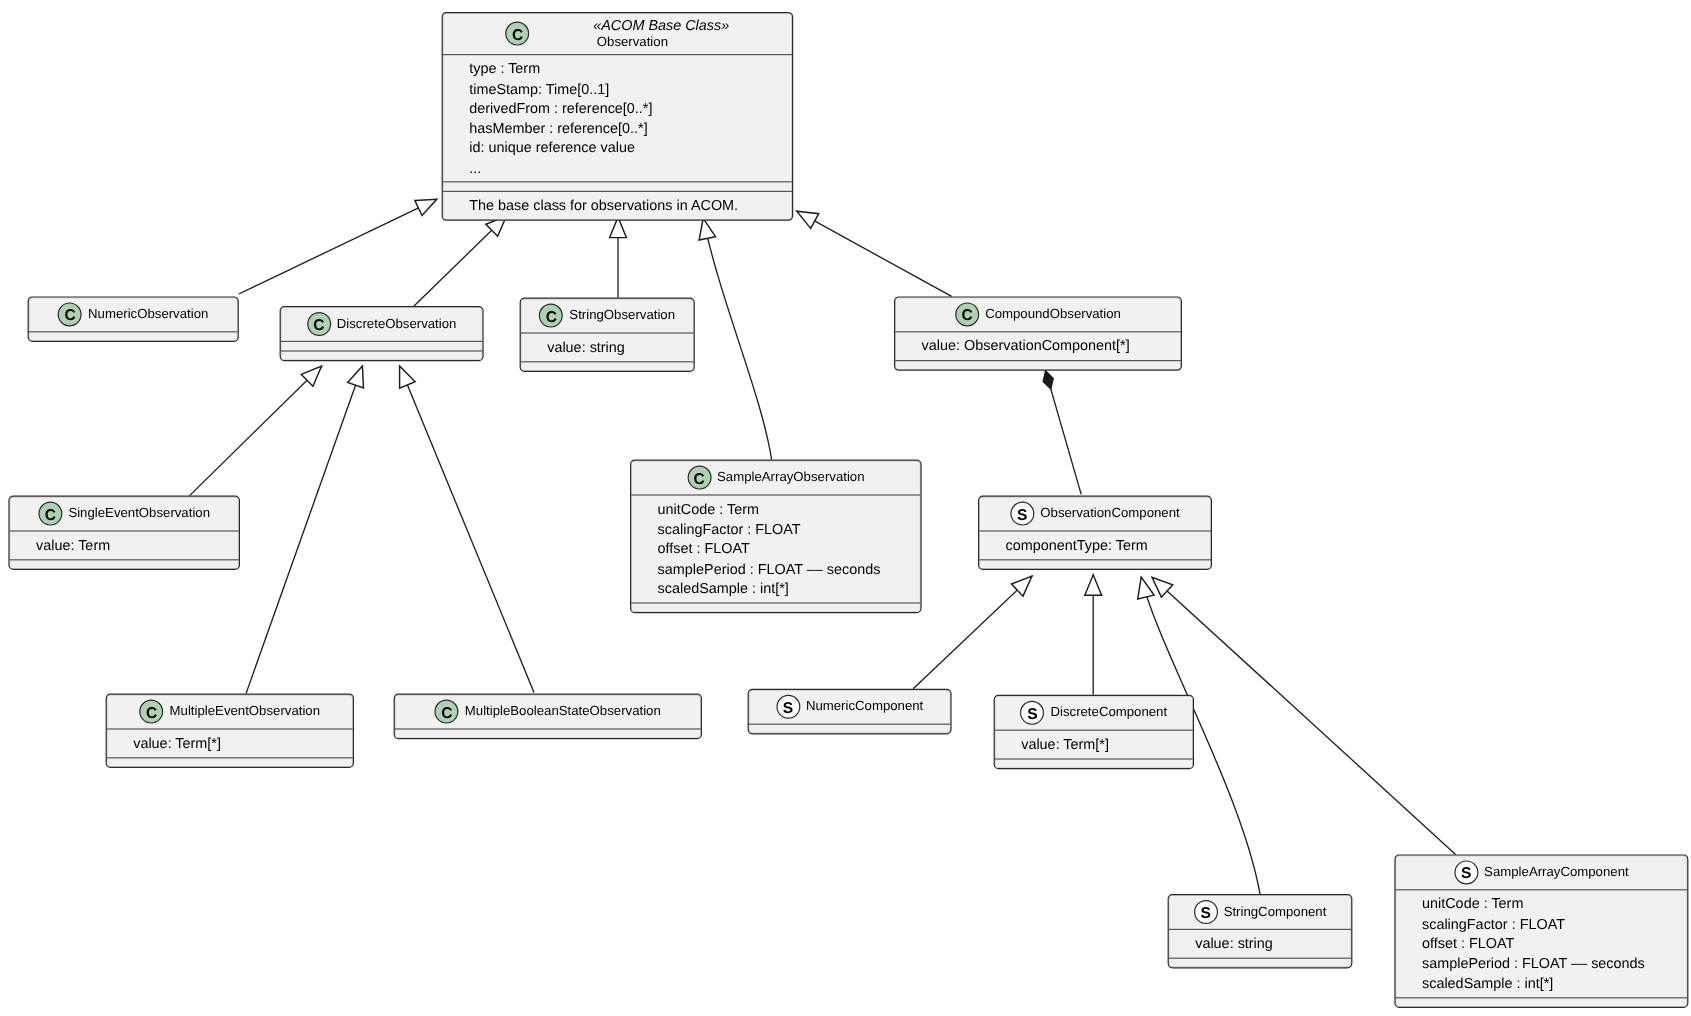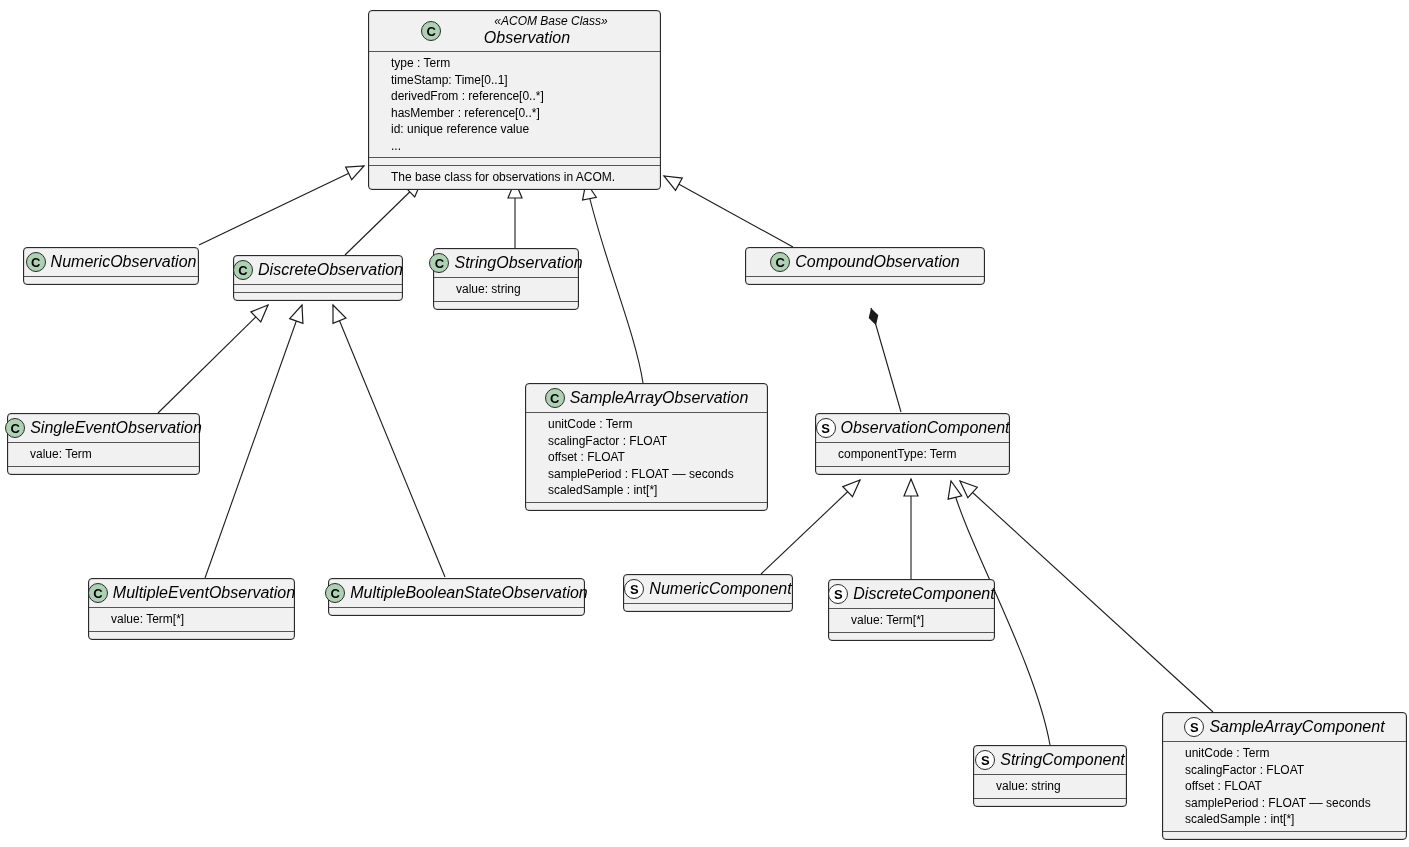--- a/index.html
+++ b/index.html
@@ -12,21 +12,21 @@
   .uml-class{
     position:absolute;z-index:1;box-sizing:border-box;
     background:#f1f1f1;border:1px solid #2a2a2a;border-radius:4px;
     box-shadow:0 0 0 0.5px #bdbdbd inset;
   }
   .hdr{
     display:flex;align-items:center;justify-content:center;gap:5px;
     padding:4px 7px;min-height:20px;
   }
   .titles{display:flex;flex-direction:column;align-items:center;line-height:1.15;}
-  .cname{font-size:16px;white-space:nowrap;font-style:italic;}
+  .cname{font-size:11px;white-space:nowrap;}
   .stereo{font-size:12px;font-style:italic;white-space:nowrap;margin-left:48px;}
   .icon{
     width:20px;height:20px;border-radius:50%;flex:0 0 20px;
     display:flex;align-items:center;justify-content:center;
     font-size:13px;font-weight:bold;border:1px solid #2a2a2a;box-sizing:border-box;
   }
   .c-icon{background:#add1b2;}
   .s-icon{background:#ffffff;}
   .sec{border-top:1px solid #555;padding:3px 22px;font-size:12px;line-height:16.5px;}
   .sec.empty{padding:0;height:7px;}
@@ -109,20 +109,23 @@
       </div>
       <div class="sec empty"></div>
     </div>
     <div class="uml-class" style="left: 745px; top: 247px; width: 240px;">
       <div class="hdr">
         <span class="icon c-icon">C</span>
         <span class="titles">
           <span class="cname">CompoundObservation</span>
         </span>
       </div>
+      <div class="sec attrs">
+        <div class="attr">value: ObservationComponent[*]</div>
+      </div>
       <div class="sec empty"></div>
     </div>
     <div class="uml-class" style="left: 7px; top: 413px; width: 193px;">
       <div class="hdr">
         <span class="icon c-icon">C</span>
         <span class="titles">
           <span class="cname">SingleEventObservation</span>
         </span>
       </div>
       <div class="sec attrs">

